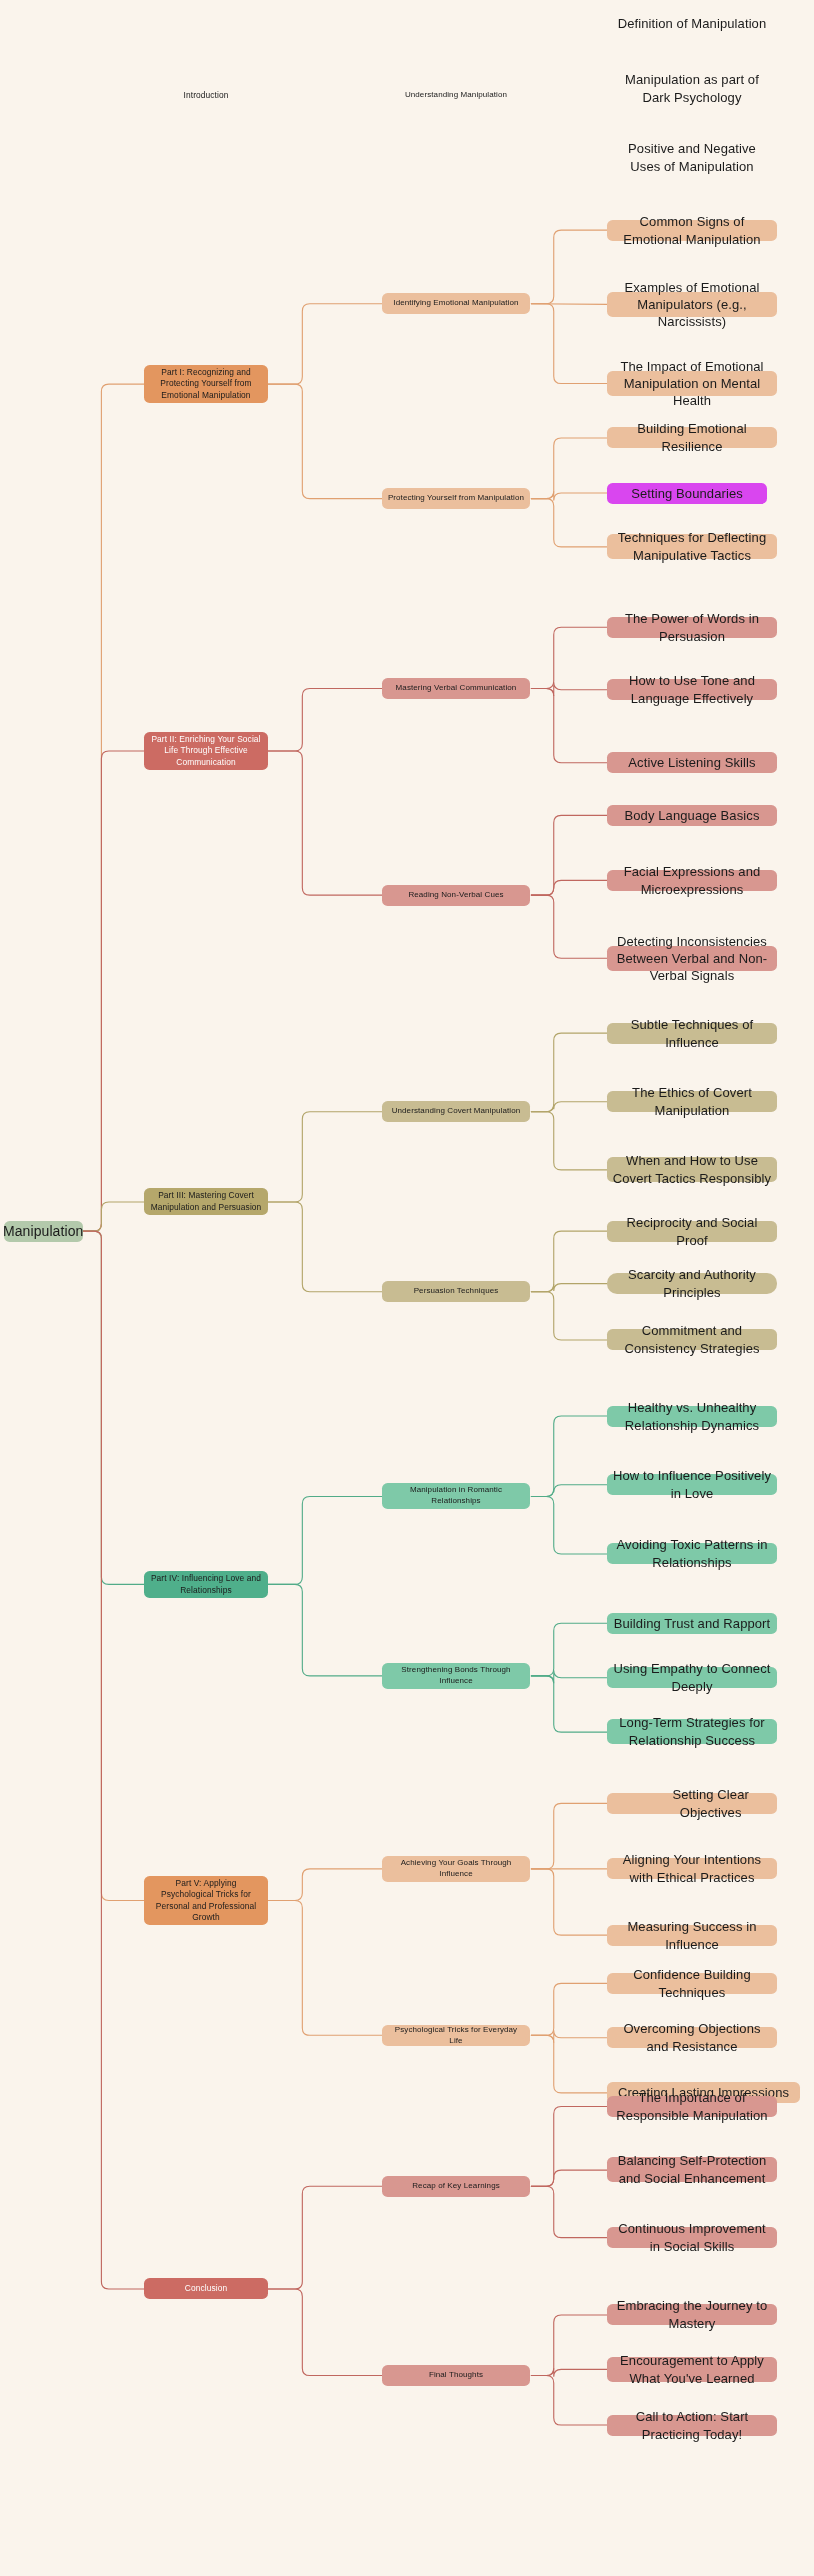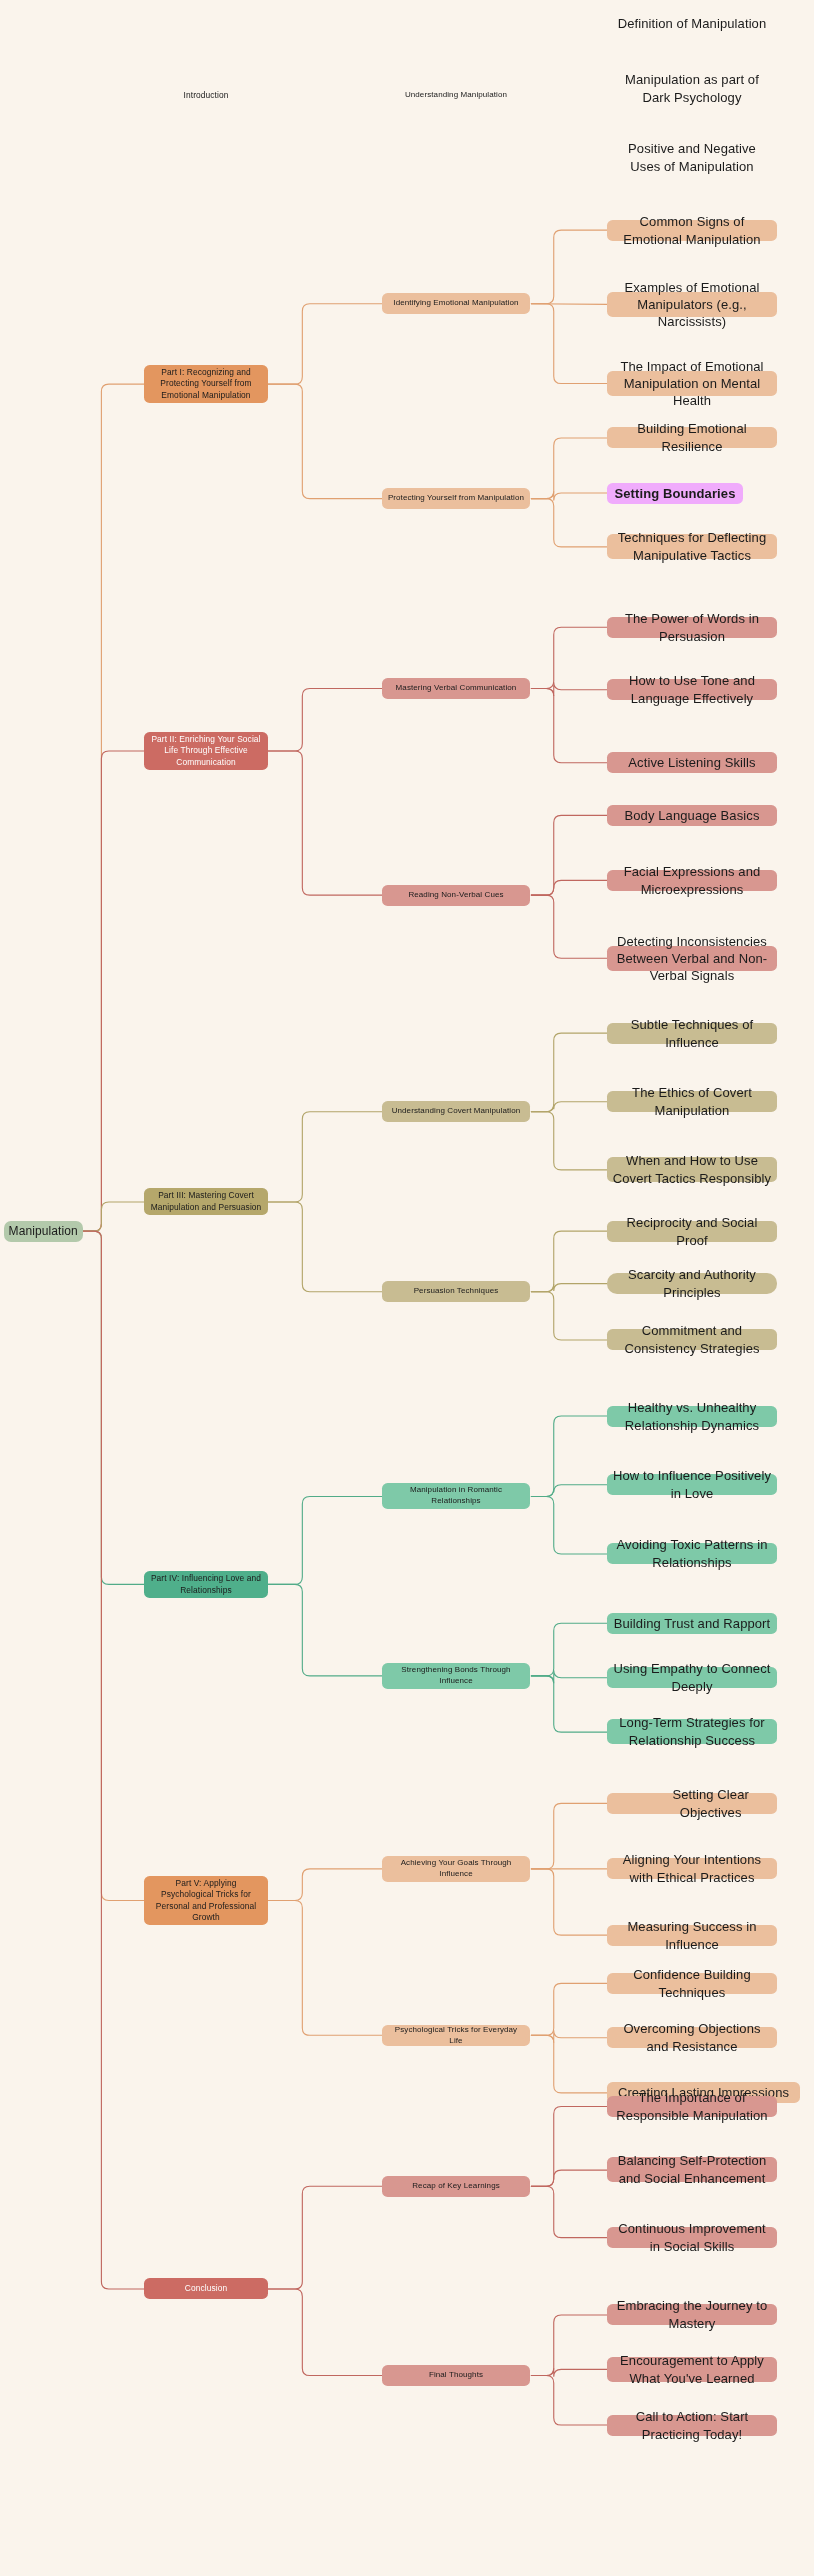--- a/index.html
+++ b/index.html
@@ -32,21 +32,21 @@
     display: flex;
     align-items: center;
     justify-content: center;
     text-align: center;
     border-radius: 5.6px;
     line-height: 1.32;
     padding: 2.5px 5.6px;
     letter-spacing: 0.1px;
     white-space: pre-line;
   }
-  .lvl-root { font-size: 12px; border-radius: 7px; }
+  .lvl-root { font-size: 14px; }
   .lvl-1 { font-size: 8.4px; }
   .lvl-2 { font-size: 8px; }
   .lvl-3 { font-size: 13px; }
 </style>
 </head>
 <body style="background: rgb(250, 244, 236);">
 
 <div id="mindmap">
   <svg id="edges" viewBox="0 0 1317 4164">
       <path d="M 134 1990 L 151.7 1990 Q 163.7 1990 163.7 1978 L 163.7 166 Q 163.7 154 175.7 154 L 233 154" fill="none" stroke="undefined" stroke-width="1.8"></path>
@@ -115,21 +115,21 @@
     <div class="node lvl-3" style="left: 607px; width: 170px; color: rgb(27, 27, 27); height: 21px; top: 13px;"><span>Definition of Manipulation</span></div>
     <div class="node lvl-3" style="left: 607px; width: 170px; color: rgb(27, 27, 27); height: 21px; top: 78px;"><span>Manipulation as part of Dark Psychology</span></div>
     <div class="node lvl-3" style="left: 607px; width: 170px; color: rgb(27, 27, 27); height: 21px; top: 147px;"><span>Positive and Negative Uses of Manipulation</span></div>
     <div class="node lvl-1" style="left: 144px; width: 124px; background: rgb(227, 150, 95); color: rgb(27, 27, 27); height: 38px; top: 365px;"><span>Part I: Recognizing and Protecting Yourself from Emotional Manipulation</span></div>
     <div class="node lvl-2" style="left: 382px; width: 148px; background: rgb(235, 191, 157); color: rgb(27, 27, 27); height: 21px; top: 293px;"><span>Identifying Emotional Manipulation</span></div>
     <div class="node lvl-3" style="left: 607px; width: 170px; background: rgb(235, 191, 157); color: rgb(27, 27, 27); height: 21px; top: 220px;"><span>Common Signs of Emotional Manipulation</span></div>
     <div class="node lvl-3" style="left: 607px; width: 170px; background: rgb(235, 191, 157); color: rgb(27, 27, 27); height: 25px; top: 292px;"><span>Examples of Emotional Manipulators (e.g., Narcissists)</span></div>
     <div class="node lvl-3" style="left: 607px; width: 170px; background: rgb(235, 191, 157); color: rgb(27, 27, 27); height: 25px; top: 371px;"><span>The Impact of Emotional Manipulation on Mental Health</span></div>
     <div class="node lvl-2" style="left: 382px; width: 148px; background: rgb(235, 191, 157); color: rgb(27, 27, 27); height: 21px; top: 488px;"><span>Protecting Yourself from Manipulation</span></div>
     <div class="node lvl-3" style="left: 607px; width: 170px; background: rgb(235, 191, 157); color: rgb(27, 27, 27); height: 21px; top: 427px;"><span>Building Emotional Resilience</span></div>
-    <div class="node lvl-3" style="left: 607px; width: 136px; background: #f0abfc; color: rgb(27, 27, 27); height: 21px; top: 483px; font-weight: bold;"><span>Setting Boundaries</span></div>
+    <div class="node lvl-3" style="left: 607px; width: 160px; background: #d946ef; color: rgb(27, 27, 27); height: 21px; top: 483px;"><span>Setting Boundaries</span></div>
     <div class="node lvl-3" style="left: 607px; width: 170px; background: rgb(235, 191, 157); color: rgb(27, 27, 27); height: 25px; top: 534px;"><span>Techniques for Deflecting Manipulative Tactics</span></div>
     <div class="node lvl-1" style="left: 144px; width: 124px; background: rgb(204, 107, 99); color: rgb(255, 255, 255); height: 38px; top: 732px;"><span>Part II: Enriching Your Social Life Through Effective Communication</span></div>
     <div class="node lvl-2" style="left: 382px; width: 148px; background: rgb(216, 151, 144); color: rgb(27, 27, 27); height: 21px; top: 678px;"><span>Mastering Verbal Communication</span></div>
     <div class="node lvl-3" style="left: 607px; width: 170px; background: rgb(216, 151, 144); color: rgb(27, 27, 27); height: 21px; top: 617px;"><span>The Power of Words in Persuasion</span></div>
     <div class="node lvl-3" style="left: 607px; width: 170px; background: rgb(216, 151, 144); color: rgb(27, 27, 27); height: 21px; top: 679px;"><span>How to Use Tone and Language Effectively</span></div>
     <div class="node lvl-3" style="left: 607px; width: 170px; background: rgb(216, 151, 144); color: rgb(27, 27, 27); height: 21px; top: 752px;"><span>Active Listening Skills</span></div>
     <div class="node lvl-2" style="left: 382px; width: 148px; background: rgb(216, 151, 144); color: rgb(27, 27, 27); height: 21px; top: 885px;"><span>Reading Non-Verbal Cues</span></div>
     <div class="node lvl-3" style="left: 607px; width: 170px; background: rgb(216, 151, 144); color: rgb(27, 27, 27); height: 21px; top: 805px;"><span>Body Language Basics</span></div>
     <div class="node lvl-3" style="left: 607px; width: 170px; background: rgb(216, 151, 144); color: rgb(27, 27, 27); height: 21px; top: 870px;"><span>Facial Expressions and Microexpressions</span></div>
     <div class="node lvl-3" style="left: 607px; width: 170px; background: rgb(216, 151, 144); color: rgb(27, 27, 27); height: 25px; top: 946px;"><span>Detecting Inconsistencies Between Verbal and Non-Verbal Signals</span></div>

